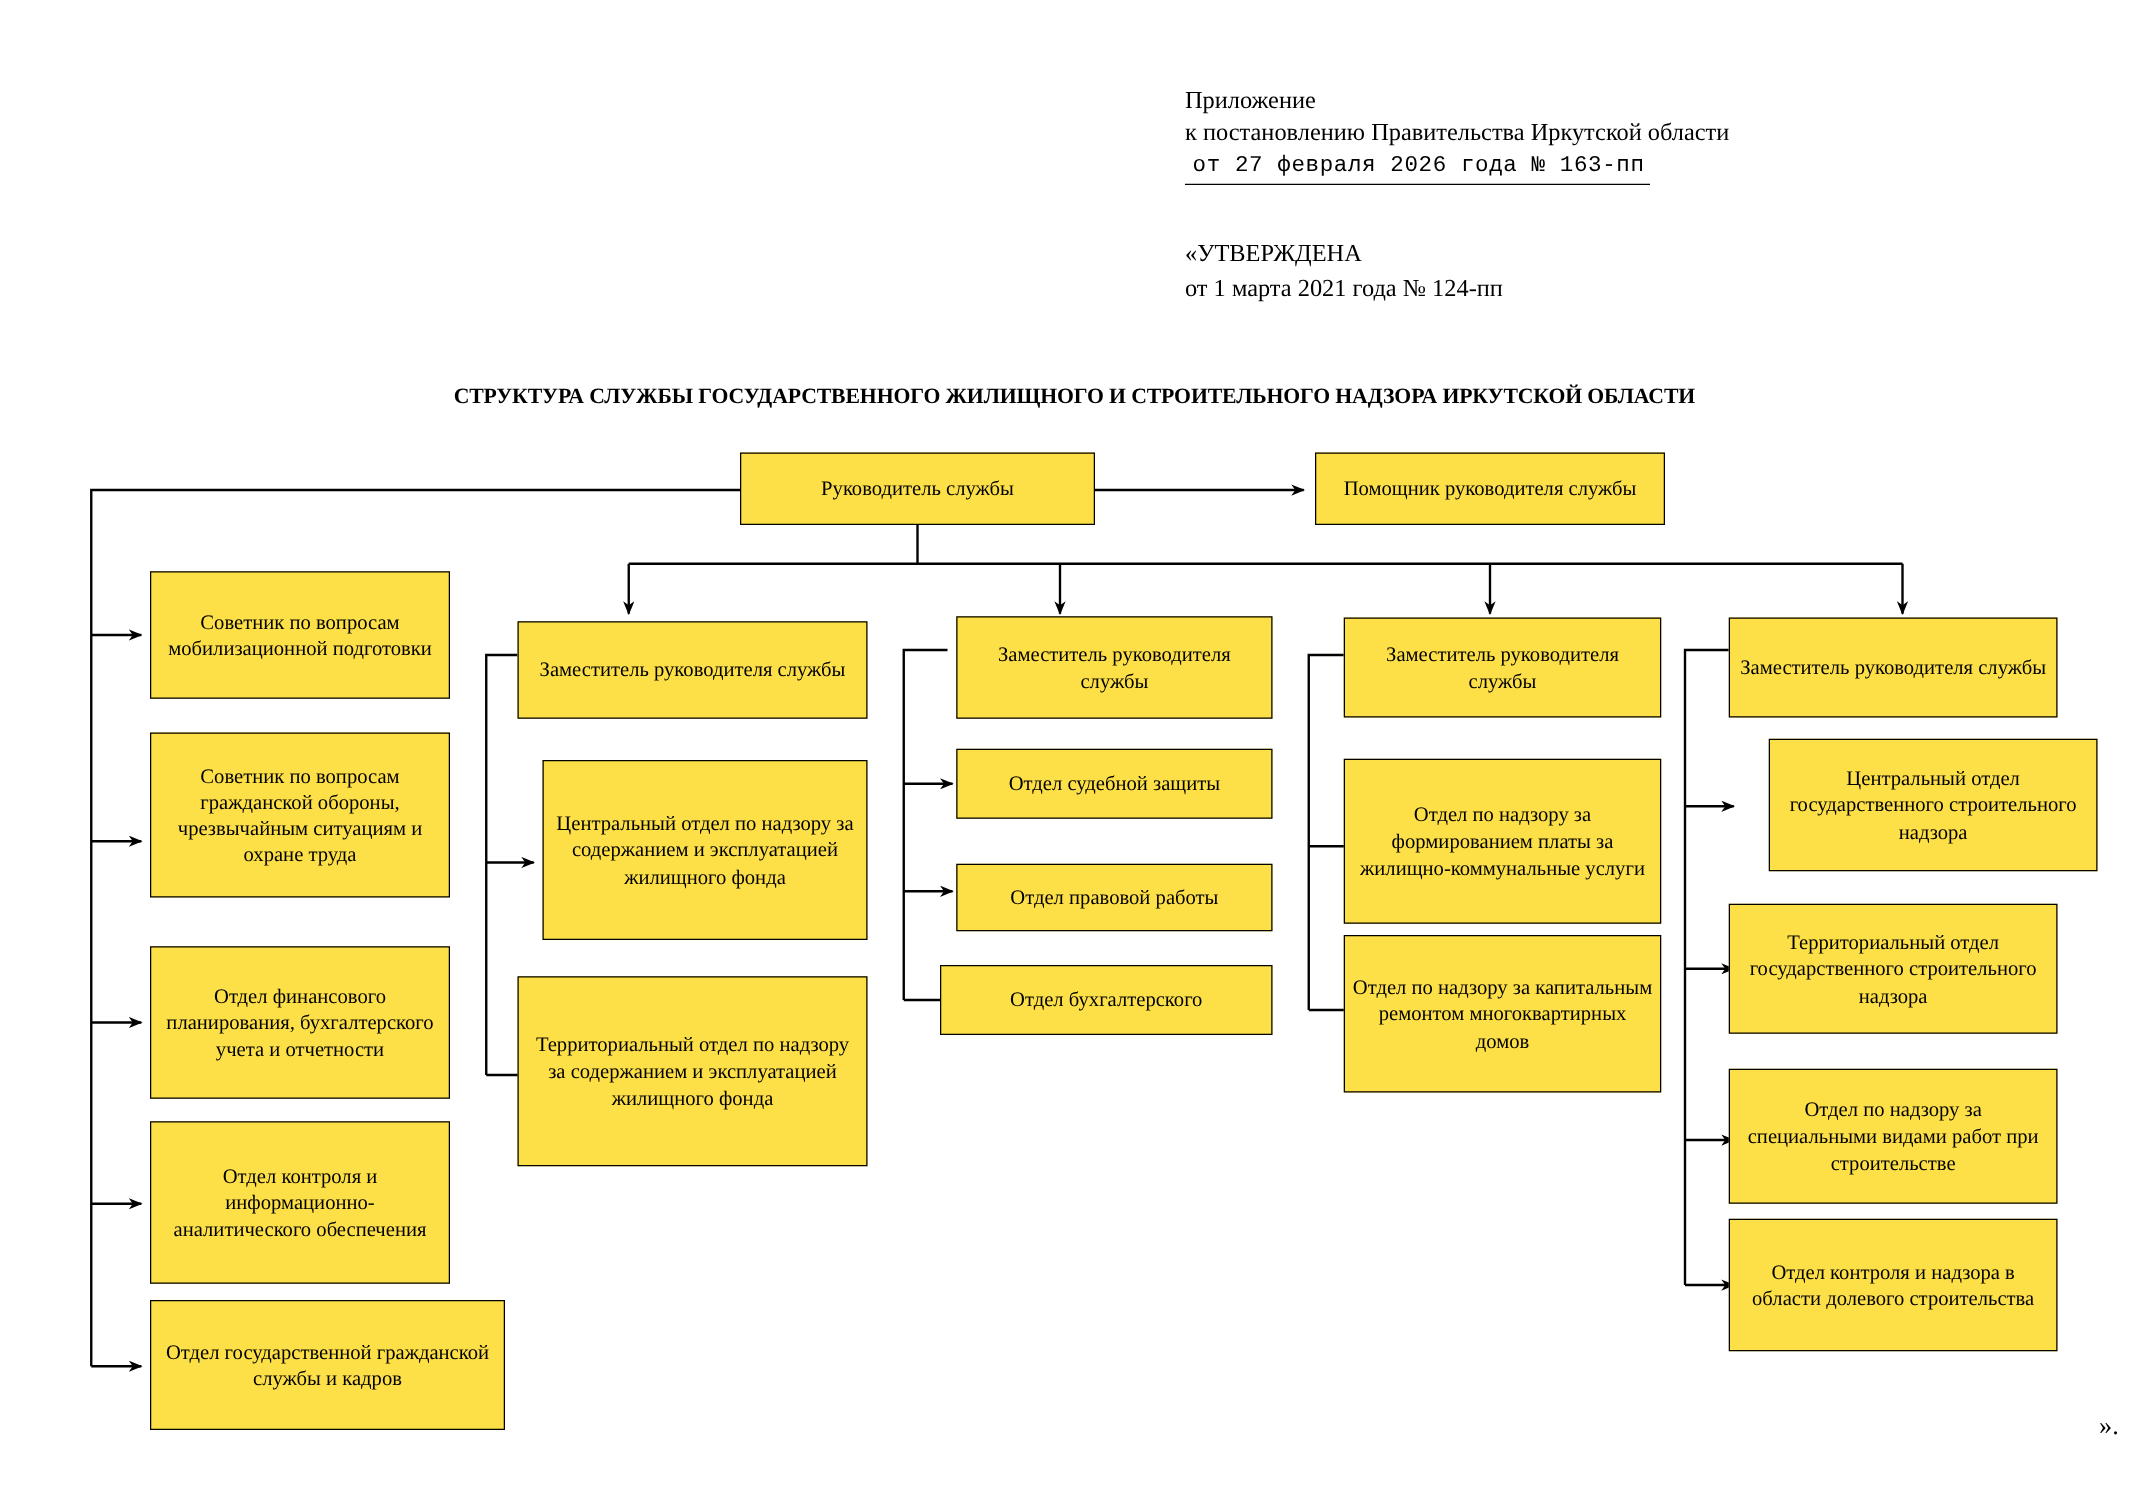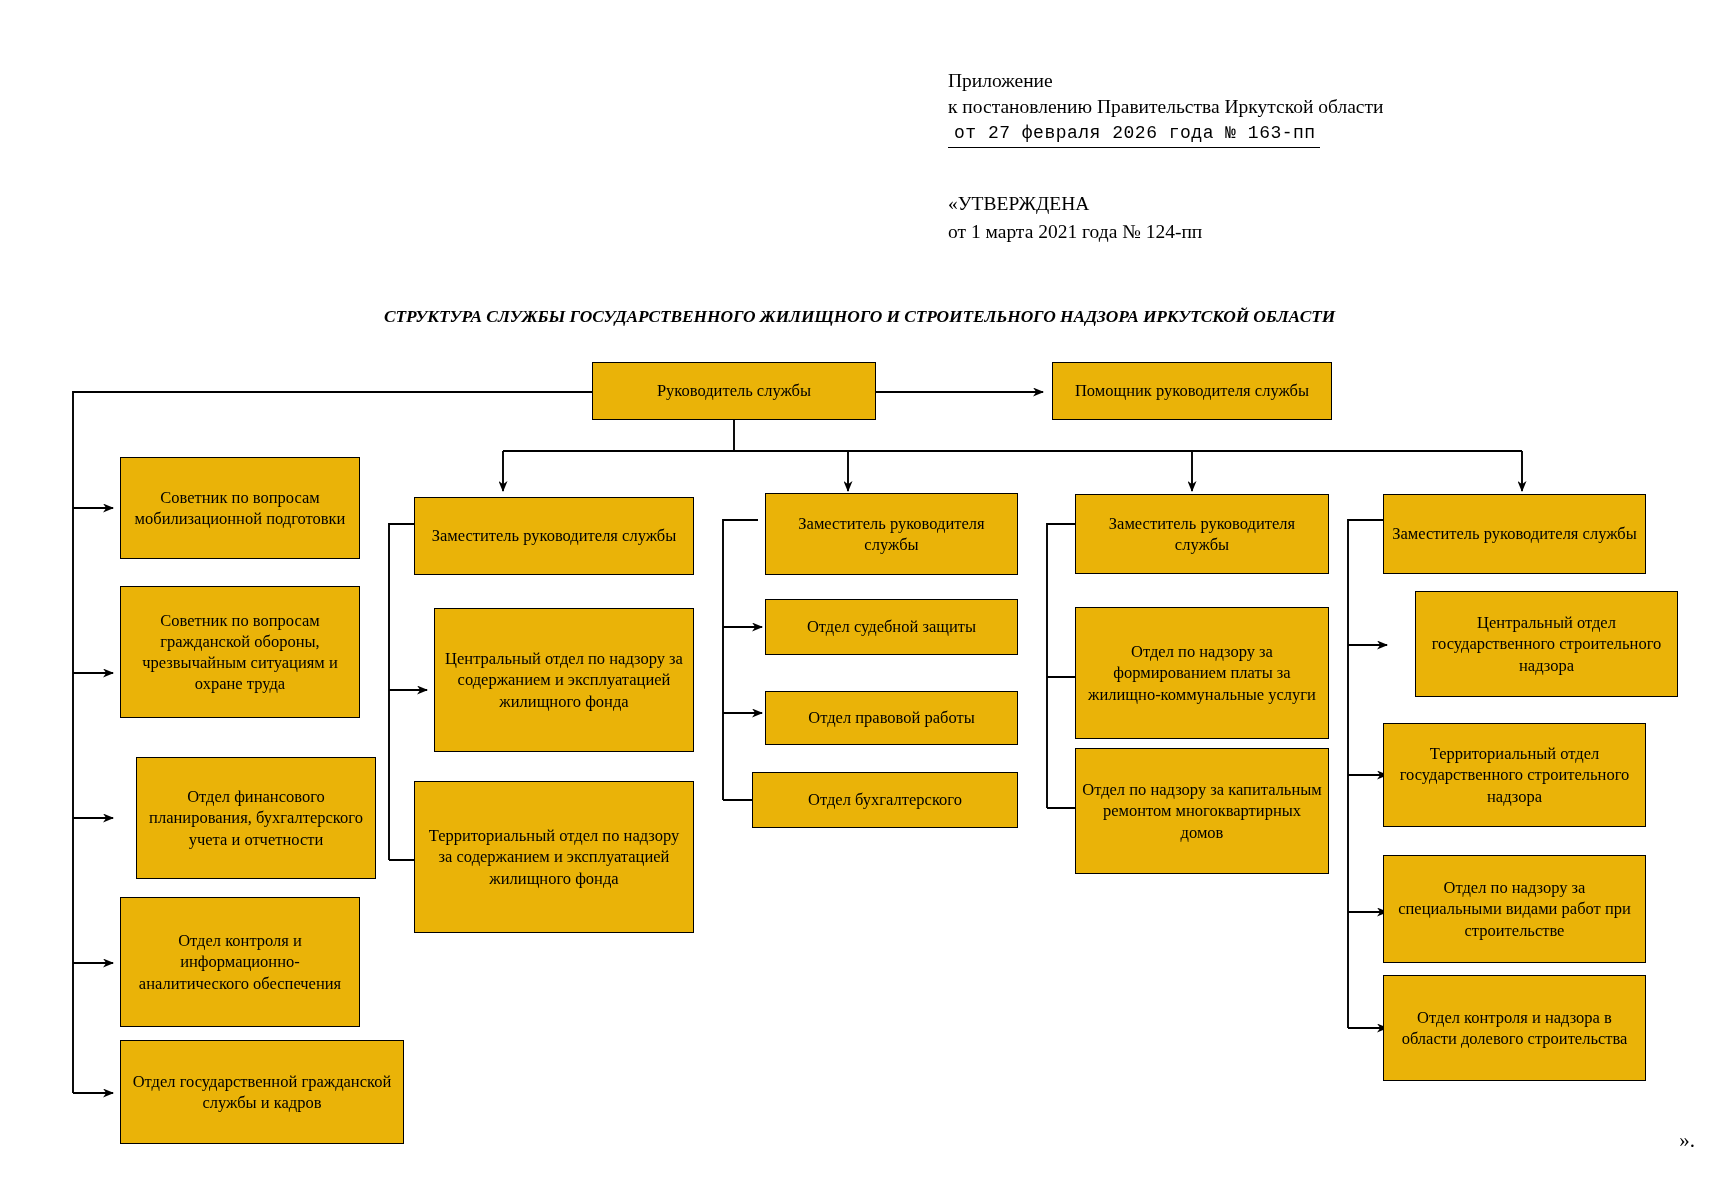--- a/index.html
+++ b/index.html
@@ -51,37 +51,36 @@
   #chart-title {
     position: absolute;
     left: 0;
     top: 306px;
     width: 1719px;
     text-align: center;
     font-weight: bold;
     font-size: 17.4px;
     letter-spacing: -0.1px;
     white-space: nowrap;
-    font-style: italic;
   }
 
   
   #wires {
     position: absolute;
     left: 0; top: 0;
     width: 1719px; height: 1200px;
     pointer-events: none;
   }
 
   
   .node {
     position: absolute;
     box-sizing: border-box;
     border: 1.7px solid #000;
-    background: #eab308;
+    background: #fde047;
     display: flex;
     align-items: center;
     justify-content: center;
     text-align: center;
     font-size: 16.5px;
     line-height: 1.28;
     padding: 17px 6px;
     z-index: 2;
   }
   .node span { display: block; }
@@ -163,21 +162,21 @@
 </div>
 
 <div class="node" style="left:120px; top:457px; width:240px; height:102px;">
   <span>Советник по вопросам мобилизационной подготовки</span>
 </div>
 
 <div class="node" style="left:120px; top:586px; width:240px; height:132px;">
   <span>Советник по вопросам гражданской обороны, чрезвычайным ситуациям и охране труда</span>
 </div>
 
-<div class="node" style="left:120px; top:757px; width:240px; height:122px;margin-left:16px;">
+<div class="node" style="left:120px; top:757px; width:240px; height:122px;">
   <span>Отдел финансового планирования, бухгалтерского учета и отчетности</span>
 </div>
 
 <div class="node" style="left:120px; top:897px; width:240px; height:130px;">
   <span>Отдел контроля и информационно-аналитического обеспечения</span>
 </div>
 
 <div class="node" style="left:120px; top:1040px; width:284px; height:104px;font-family:Liberation Serif, serif;">
   <span>Отдел государственной гражданской службы и кадров</span>
 </div>

